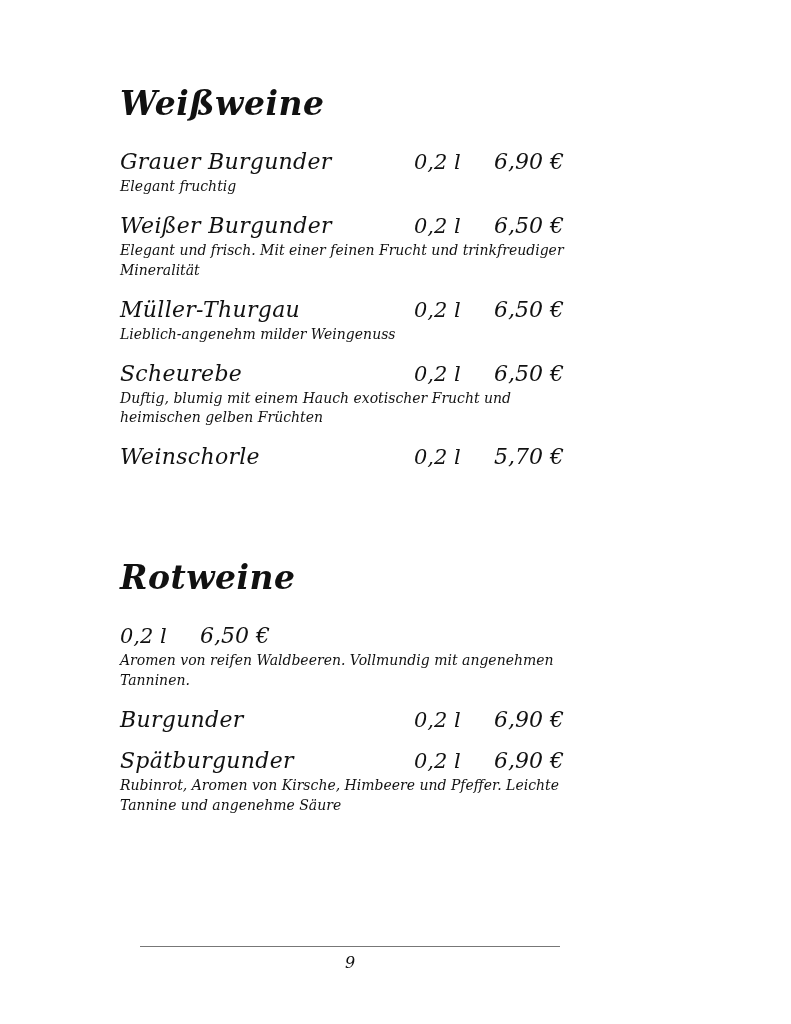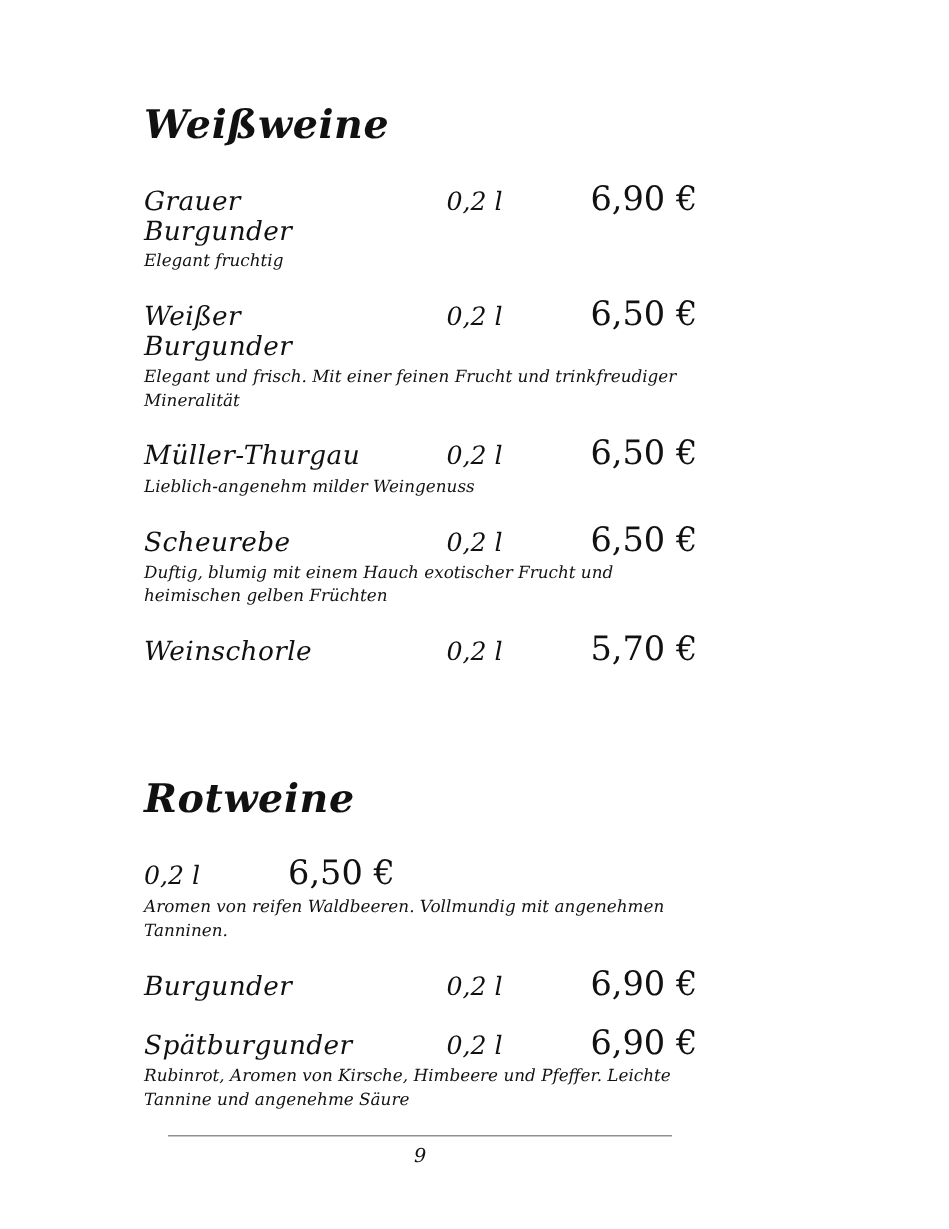--- a/index.html
+++ b/index.html
@@ -23,37 +23,37 @@
     font-style: italic;
     font-weight: bold;
     letter-spacing: 0.5px;
     margin-bottom: 26px;
   }
   .section + .section { margin-top: 89px; }
   .menu-item { margin-bottom: 16px; }
   .item-row {
     display: flex;
     align-items: baseline;
-    gap: 42px;
   }
   .item-name {
     flex: 1;
     font-size: 22px;
     font-style: italic;
     letter-spacing: 0.3px;
   }
   .item-size {
     width: 78px;
     font-size: 21px;
     font-style: italic;
     text-align: left;
   }
   .item-price {
     width: 72px;
-    font-size: 28px;
+    font-size: 22px;
+    font-style: italic;
     text-align: right;
     white-space: nowrap;
   }
   .item-desc {
     font-size: 14px;
     font-style: italic;
     line-height: 1.42;
     margin-top: 3px;
     max-width: 540px;
   }

